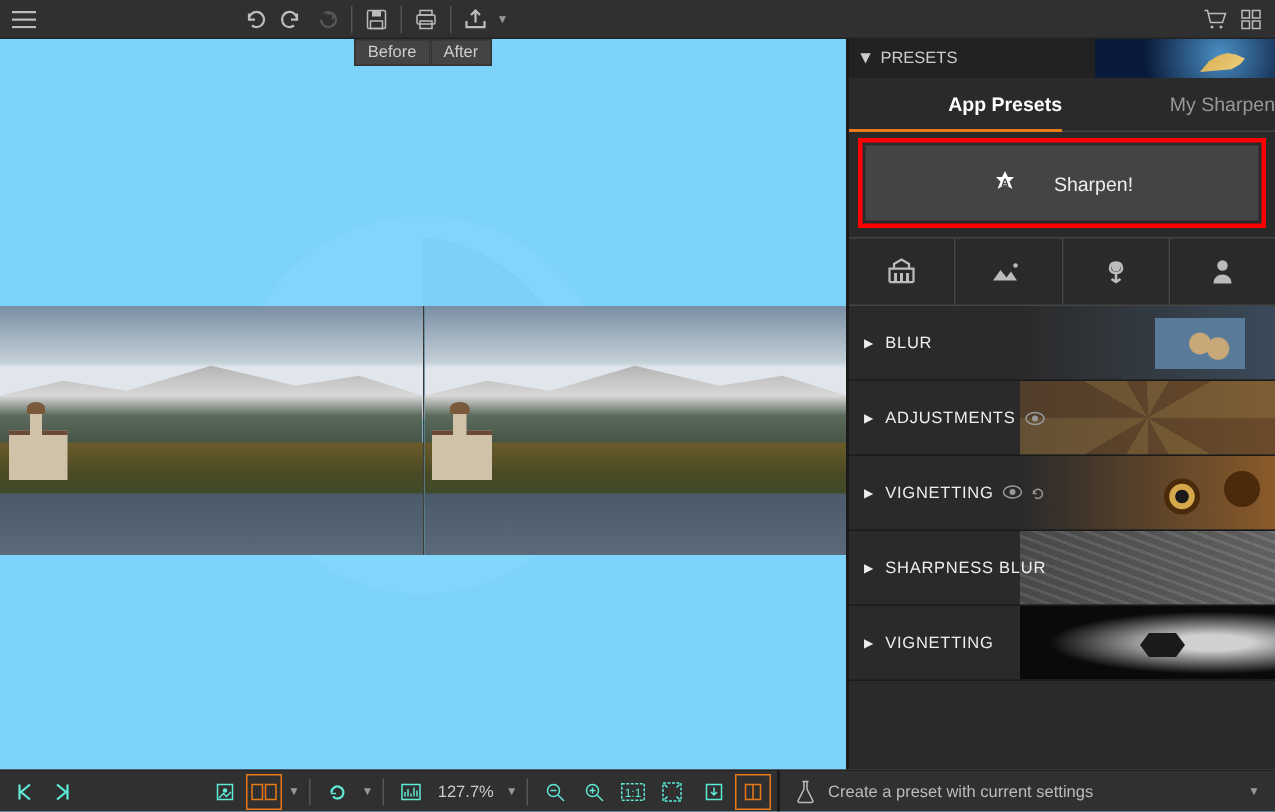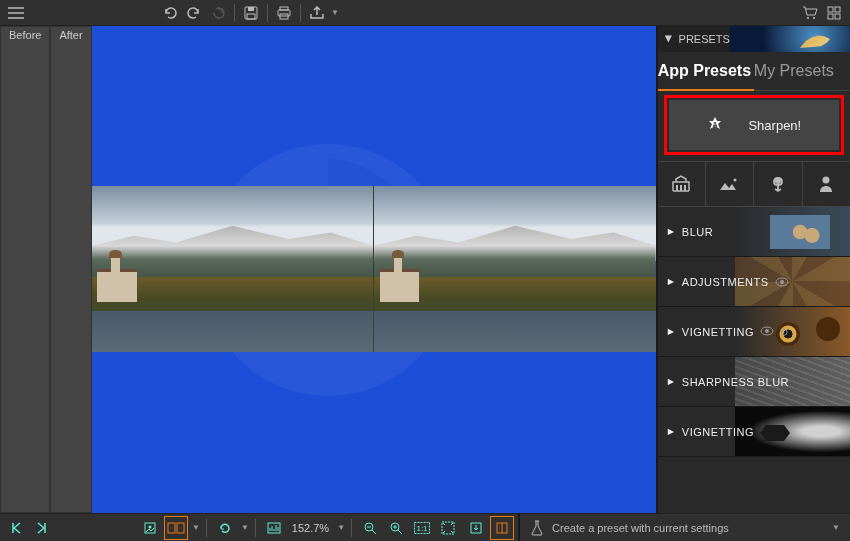--- a/index.html
+++ b/index.html
@@ -33,24 +33,24 @@
   
   .main-row {
     flex: 1;
     display: flex;
     overflow: hidden;
   }
 
   
   .canvas-area {
     flex: 1;
-    background: #1d4ed8;
+    background: #7dd3fc;
     position: relative;
     display: flex;
-    flex-direction: row;
+    flex-direction: column;
   }
   .compare-labels {
     display: flex;
     justify-content: center;
     gap: 0;
   }
   .compare-label {
     background: #444;
     color: #ccc;
     font-size: 11px;
@@ -121,23 +121,23 @@
     background: linear-gradient(135deg,#d4a84a,#f0d080);
     clip-path: polygon(0 100%, 20% 60%, 40% 40%, 60% 30%, 80% 35%, 100% 50%, 90% 70%, 70% 90%);
   }
 
   .preset-tabs {
     display: flex;
     border-bottom: 1px solid #444;
   }
   .preset-tab {
     flex: 1;
-    text-align: left;
+    text-align: right;
     padding: 10px 0;
-    font-size: 16px;
+    font-size: 13px;
     color: #999;
     cursor: pointer;
     position: relative;
   }
   .preset-tab.active {
     color: #fff;
     font-weight: 600;
   }
   .preset-tab.active::after {
     content:'';
@@ -362,21 +362,21 @@
     <div class="panel-header">
       <span class="chev">▶</span>
       <span>PRESETS</span>
       <div class="promo-banner"></div>
     </div>
     <div class="preset-tabs">
       <div class="preset-tab active">
         <span>App Presets</span>
       </div>
       <div class="preset-tab">
-        <span>My Presets</span>
+        <span>My Sharpen</span>
       </div>
     </div>
 
     <div class="highlight-box">
       <div class="sharpen-btn">
         <span class="sharpen-icon">
           <svg width="18" height="18" viewBox="0 0 18 18">
               <polygon points="9,1 11,5 15,5 12,8 14,13 9,10 4,13 6,8 3,5 7,5" fill="#fff"></polygon>
               <text x="9" y="11" text-anchor="middle" font-size="7" fill="#444" font-weight="bold">A</text>
             </svg>
@@ -495,21 +495,21 @@
         </svg>
     </div>
     <span class="chev-down">▼</span>
     <div class="bb-sep"></div>
     <div class="bb-btn">
       <svg width="14" height="12" viewBox="0 0 14 12">
           <rect x="1" y="1" width="12" height="10" fill="none" stroke="currentColor"></rect>
           <path d="M3 9V6M5 9V4M7 9V7M9 9V3M11 9V5" stroke="currentColor"></path>
         </svg>
     </div>
-    <span class="zoom-text">152.7%</span>
+    <span class="zoom-text">127.7%</span>
     <span class="chev-down">▼</span>
     <div class="bb-sep"></div>
     <div class="bb-btn">
       <svg width="14" height="14" viewBox="0 0 14 14">
           <circle cx="6" cy="6" r="4" fill="none" stroke="currentColor"></circle>
           <path d="M9 9l4 4M4 6h4" stroke="currentColor"></path>
         </svg>
     </div>
     <div class="bb-btn">
       <svg width="14" height="14" viewBox="0 0 14 14">

